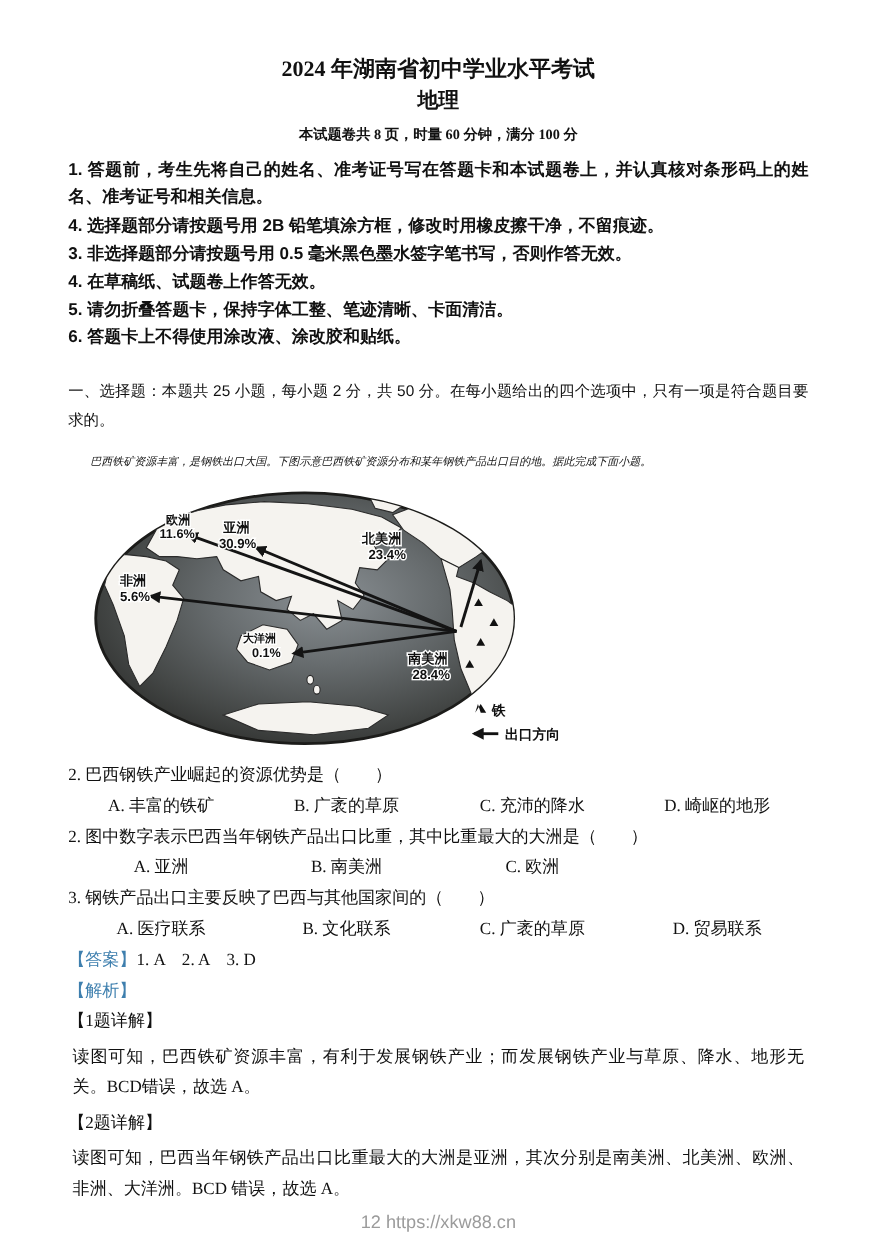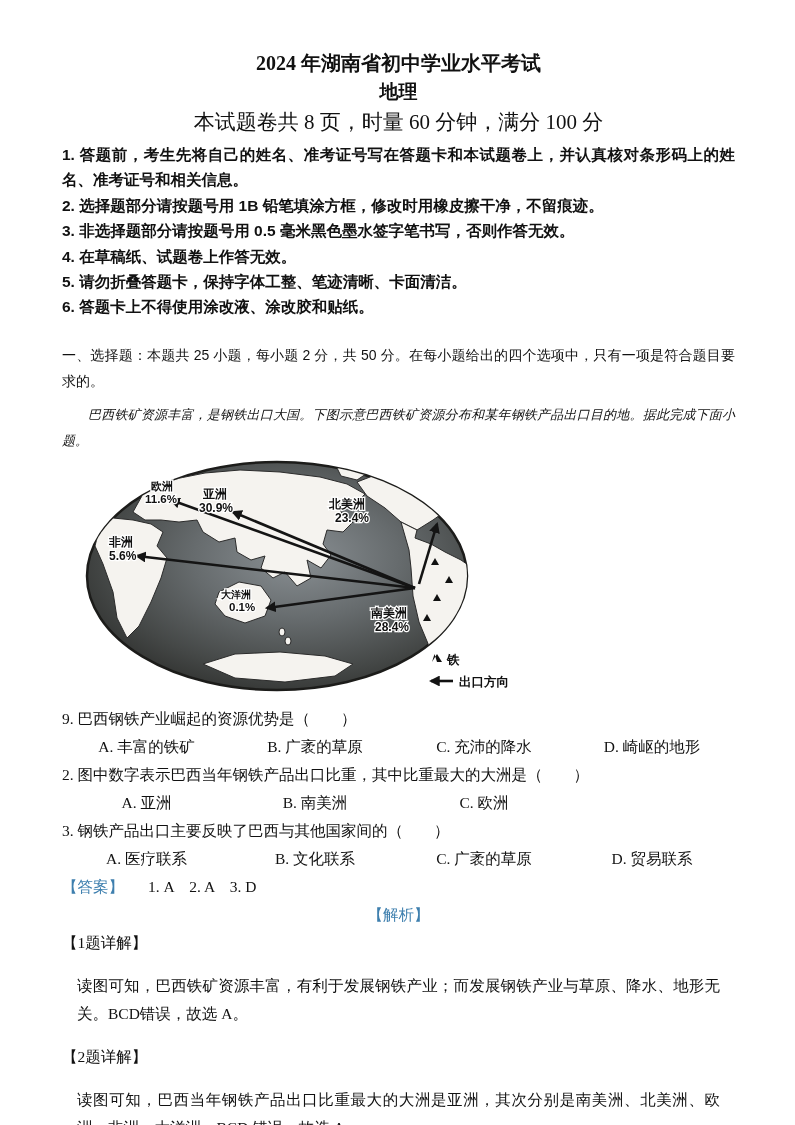--- a/index.html
+++ b/index.html
@@ -3,53 +3,53 @@
 <meta charset="utf-8">
 <style>
   html,body{margin:0;padding:0;background:#fff;}
   body{width:795px;height:1125px;overflow:hidden;position:relative;
        font-family:"Liberation Serif","DejaVu Serif",serif;color:#111;}
   .doc{padding:0 60px 0 62px;}
   .c{text-align:center;}
   .title{margin-top:48px;font-size:20px;line-height:30px;font-weight:bold;
          font-family:"Liberation Serif","DejaVu Serif",serif;}
   .subject{margin-top:0;font-size:19px;line-height:28px;font-weight:bold;}
-  .exam-info{margin-top:4px;font-size:21px;line-height:24px;font-weight:normal;}
+  .exam-info{margin-top:4px;font-size:13px;line-height:24px;font-weight:bold;}
   .notices{margin-top:8px;font-size:15.5px;line-height:25.4px;font-weight:bold;
            font-family:"Liberation Sans","DejaVu Sans",sans-serif;}
   .notices div{text-align:justify;}
   .section-heading{margin-top:22px;font-size:14px;line-height:26px;font-weight:normal;
            font-family:"Liberation Sans","DejaVu Sans",sans-serif;text-align:justify;}
-  .intro{margin-top:8px;font-size:13px;line-height:26px;font-style:italic;
+  .intro{margin-top:8px;font-size:10px;line-height:38px;font-style:italic;
          text-indent:2em;text-align:justify;}
   .map-wrap{margin-top:6px;margin-left:23px;width:430px;height:245px;}
   .qa{font-size:15.5px;line-height:28px;}
   .qa .q{margin:0;}
   .opts{display:grid;grid-template-columns:169px 168px 170px auto;text-align:center;}
-  .ans-label{color:#3e7fae;text-align:center;}
-  .ans-value{white-space:pre-wrap;margin-left:24px;}
-  .detail-text{text-align:justify;margin:15px;}
+  .ans-label{color:#3e7fae;}
+  .ans-value{white-space:pre-wrap;}
+  .detail-text{text-align:justify;margin:4px;}
   .footer{margin-top:2px;text-align:center;font-size:16.5px;line-height:24px;
           color:#9b9b9b;font-family:"Liberation Sans","DejaVu Sans",sans-serif;}
   svg text{font-family:"Liberation Sans","DejaVu Sans",sans-serif;font-weight:bold;
            fill:#101010;paint-order:stroke;stroke:#ffffff;stroke-width:2.5px;}
   svg text.legend-t{stroke:none;font-size:12.5px;}
 </style>
 </head>
 <body>
 
 <div class="doc">
 
   <div class="title c">2024 年湖南省初中学业水平考试</div>
   <div class="subject c">地理</div>
   <div class="exam-info c">本试题卷共 8 页，时量 60 分钟，满分 100 分</div>
 
   <div class="notices">
     <div>1. 答题前，考生先将自己的姓名、准考证号写在答题卡和本试题卷上，并认真核对条形码上的姓名、准考证号和相关信息。</div>
-    <div>2. 选择题部分请按题号用 1B 铅笔填涂方框，修改时用橡皮擦干净，不留痕迹。</div>
+    <div>4. 选择题部分请按题号用 2B 铅笔填涂方框，修改时用橡皮擦干净，不留痕迹。</div>
     <div>3. 非选择题部分请按题号用 0.5 毫米黑色墨水签字笔书写，否则作答无效。</div>
     <div>4. 在草稿纸、试题卷上作答无效。</div>
     <div>5. 请勿折叠答题卡，保持字体工整、笔迹清晰、卡面清洁。</div>
     <div>6. 答题卡上不得使用涂改液、涂改胶和贴纸。</div>
   </div>
 
   <div class="section-heading">一、选择题：本题共 25 小题，每小题 2 分，共 50 分。在每小题给出的四个选项中，只有一项是符合题目要求的。</div>
   <div class="intro">巴西铁矿资源丰富，是钢铁出口大国。下图示意巴西铁矿资源分布和某年钢铁产品出口目的地。据此完成下面小题。</div>
 
   <div class="map-wrap">
@@ -115,21 +115,21 @@
       <g>
         <path d="M352,202 l-5,0 2.5,-8 2.5,8 Z M347,202 h10 l-5,-8 Z" fill="#111"></path>
         <text class="legend-t" x="362" y="204">铁</text>
         <line x1="368" y1="221" x2="346" y2="221" stroke="#111" stroke-width="2.6" marker-end="url(#ah)"></line>
         <text class="legend-t" x="374" y="226">出口方向</text>
       </g>
     </svg>
   </div>
 
   <div class="qa">
-    <p class="q">9. 巴西钢铁产业崛起的资源优势是（　　）</p>
+    <p class="q">2. 巴西钢铁产业崛起的资源优势是（　　）</p>
     <div class="opts">
       <span>A. 丰富的铁矿</span>
       <span>B. 广袤的草原</span>
       <span>C. 充沛的降水</span>
       <span>D. 崎岖的地形</span>
     </div>
     <p class="q">2. 图中数字表示巴西当年钢铁产品出口比重，其中比重最大的大洲是（　　）</p>
     <div class="opts">
       <span>A. 亚洲</span>
       <span>B. 南美洲</span>

